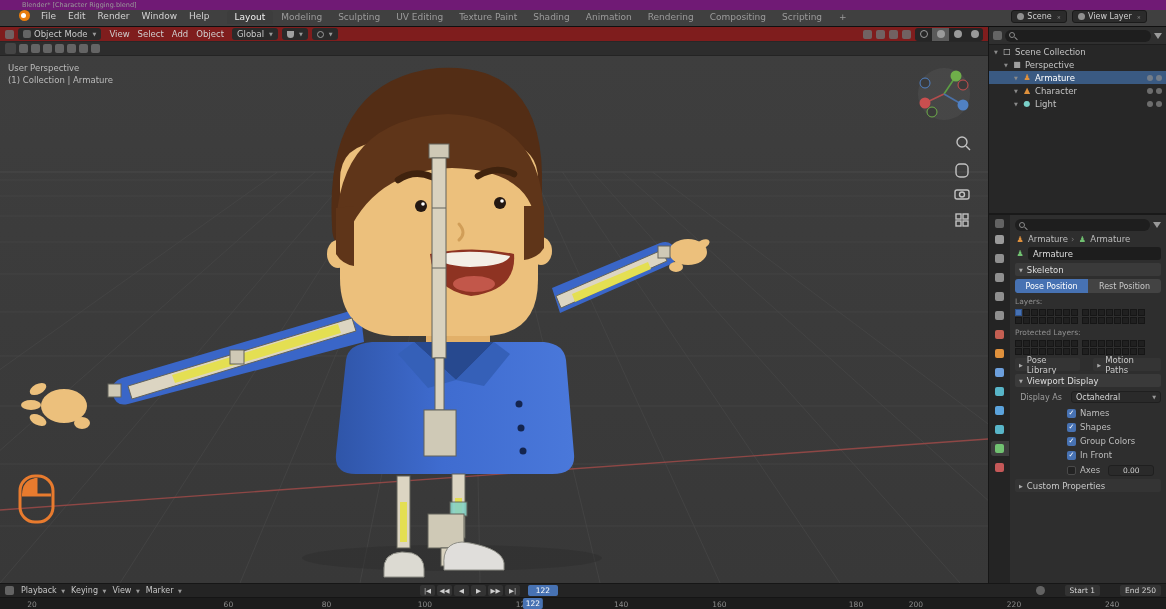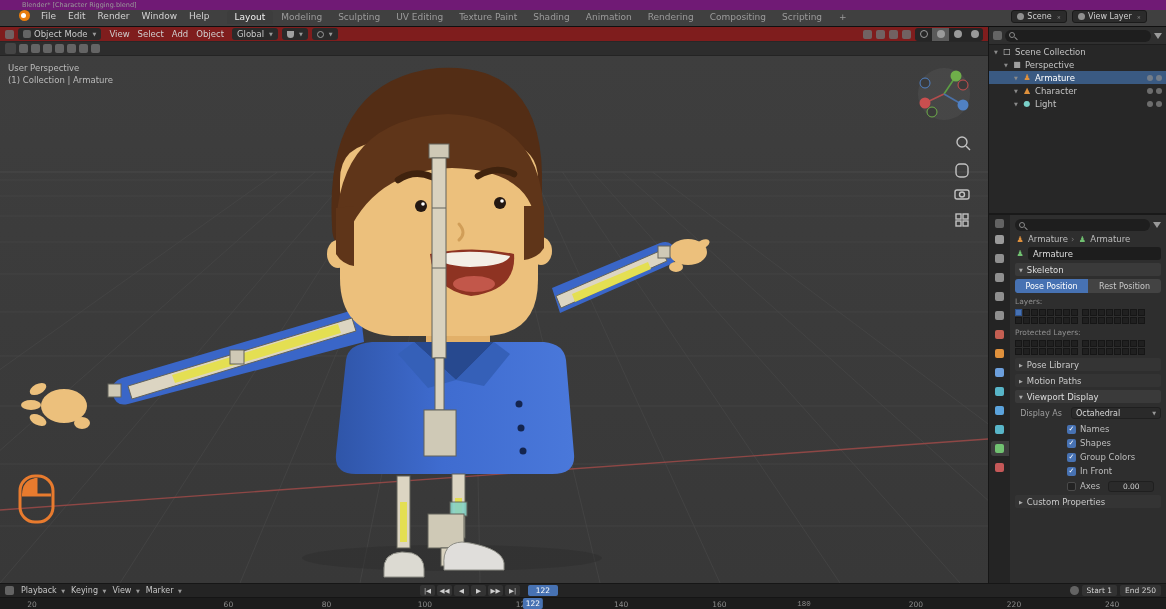--- a/index.html
+++ b/index.html
@@ -72,21 +72,21 @@
 .cb{width:9px;height:9px;border-radius:2px;background:#4772b3;color:#fff;font-size:7px;line-height:9px;text-align:center;flex:none}
 .cb.off{background:#232323;border:1px solid #4a4a4a}
 .axfield{width:46px;margin-left:4px;background:#2a2a2a;border:1px solid #1f1f1f;border-radius:3px;height:11px;display:flex;align-items:center;justify-content:center;font-size:7.5px;color:#cfcfcf}
 .timeline{position:absolute;left:0;bottom:0;width:100%;height:26px;background:#242424;border-top:1px solid #161616}
 .th{height:13px;display:flex;align-items:center;gap:4px;padding:0 5px;font-size:8px;position:relative}
 .tmenu{color:#c7c7c7;padding:0 3px;white-space:nowrap}
 .playback{position:absolute;left:420px;top:1px;display:flex;gap:2px}
 .pb{min-width:15px;height:11px;background:#333;border-radius:2px;color:#cfcfcf;font-size:6.5px;display:flex;align-items:center;justify-content:center;padding:0 2px}
 .tfield{background:#333;border-radius:2px;height:11px;display:flex;align-items:center;padding:0 5px;color:#d6d6d6;font-size:7.5px;white-space:nowrap}
 .tfield.frame{background:#4772b3;color:#fff;min-width:30px;justify-content:center}
-.tr-right{margin-left:auto;display:flex;gap:3px;align-items:center}
+.tr-right{margin-left:auto;display:flex;gap:20px;align-items:center}
 .ruler{position:relative;height:12px;background:#1c1c1c;border-top:1px solid #151515}
 .rnum{position:absolute;top:2px;transform:translateX(-50%);font-size:7.5px;color:#8c8c8c}
 .phline{position:absolute;top:0;width:2px;height:12px;background:#4a7ab5}
 .pbadge{position:absolute;top:0;transform:translateX(-50%);background:#4772b3;color:#fff;font-size:7.5px;border-radius:2px;padding:0 3px;height:11px;line-height:11px}
 </style>
 </head>
 <body>
 
 <div class="app">
 
@@ -523,21 +523,21 @@
                 <div class="lc"></div>
                 <div class="lc"></div>
                 <div class="lc"></div>
                 <div class="lc"></div>
                 <div class="lc"></div>
                 <div class="lc"></div>
                 <div class="lc"></div>
                 <div class="lc"></div>
               </div>
             </div>
-          <div id="collapsed-top" style="display:flex;flex-direction:column;gap:3px">
+          <div id="collapsed-top" style="display:flex;gap:13px">
               <div class="cpanel">
                 <span class="pcaret">▶</span>
                 <span>Pose Library</span>
               </div>
               <div class="cpanel">
                 <span class="pcaret">▶</span>
                 <span>Motion Paths</span>
               </div>
             </div>
           <div class="phead">
@@ -616,21 +616,21 @@
     </div>
     <div class="ruler" id="ruler">
         <span class="rnum" style="left: 32px;">20</span>
         <span class="rnum" style="left: 130.2px; margin-top: 24px;">40</span>
         <span class="rnum" style="left: 228.4px;">60</span>
         <span class="rnum" style="left: 326.6px;">80</span>
         <span class="rnum" style="left: 424.8px;">100</span>
         <span class="rnum" style="left: 523px;">120</span>
         <span class="rnum" style="left: 621.2px;">140</span>
         <span class="rnum" style="left: 719.4px;">160</span>
-        <span class="rnum" style="left: 804px; font-family: Liberation Mono, monospace;">180</span>
+        <span class="rnum" style="left: 856px;">180</span>
         <span class="rnum" style="left: 915.8px;">200</span>
         <span class="rnum" style="left: 1014px;">220</span>
         <span class="rnum" style="left: 1112.2px;">240</span>
         <div class="phline" style="left: 532.82px;"></div>
         <div class="pbadge" style="left: 532.82px;">122</div>
       </div>
   </div>
 </div>
 
 </body></html>

